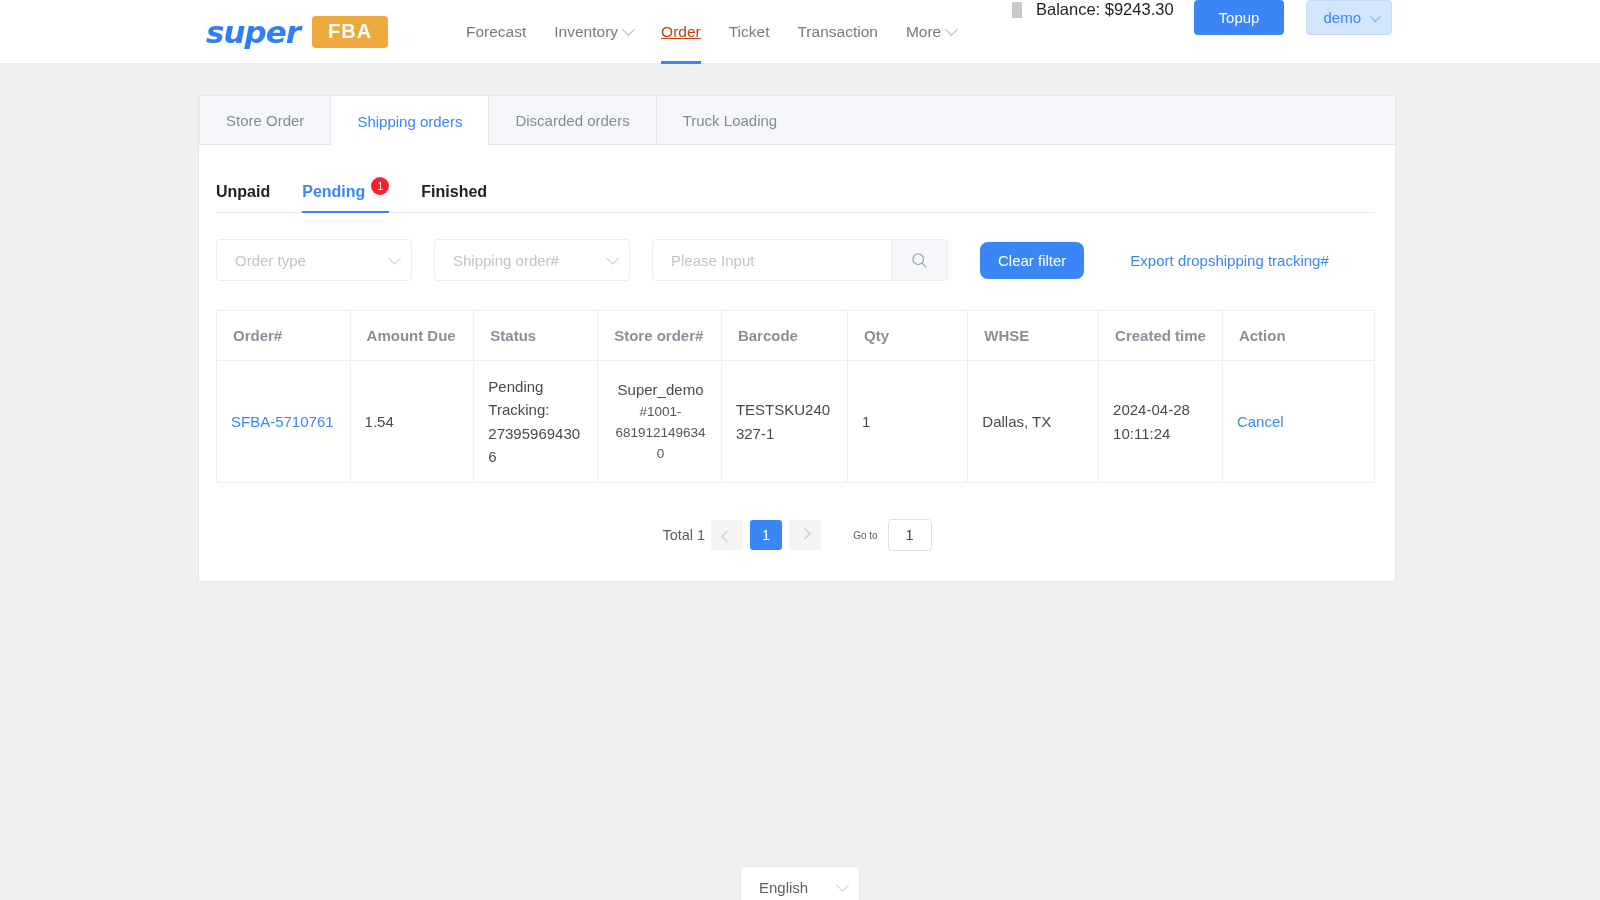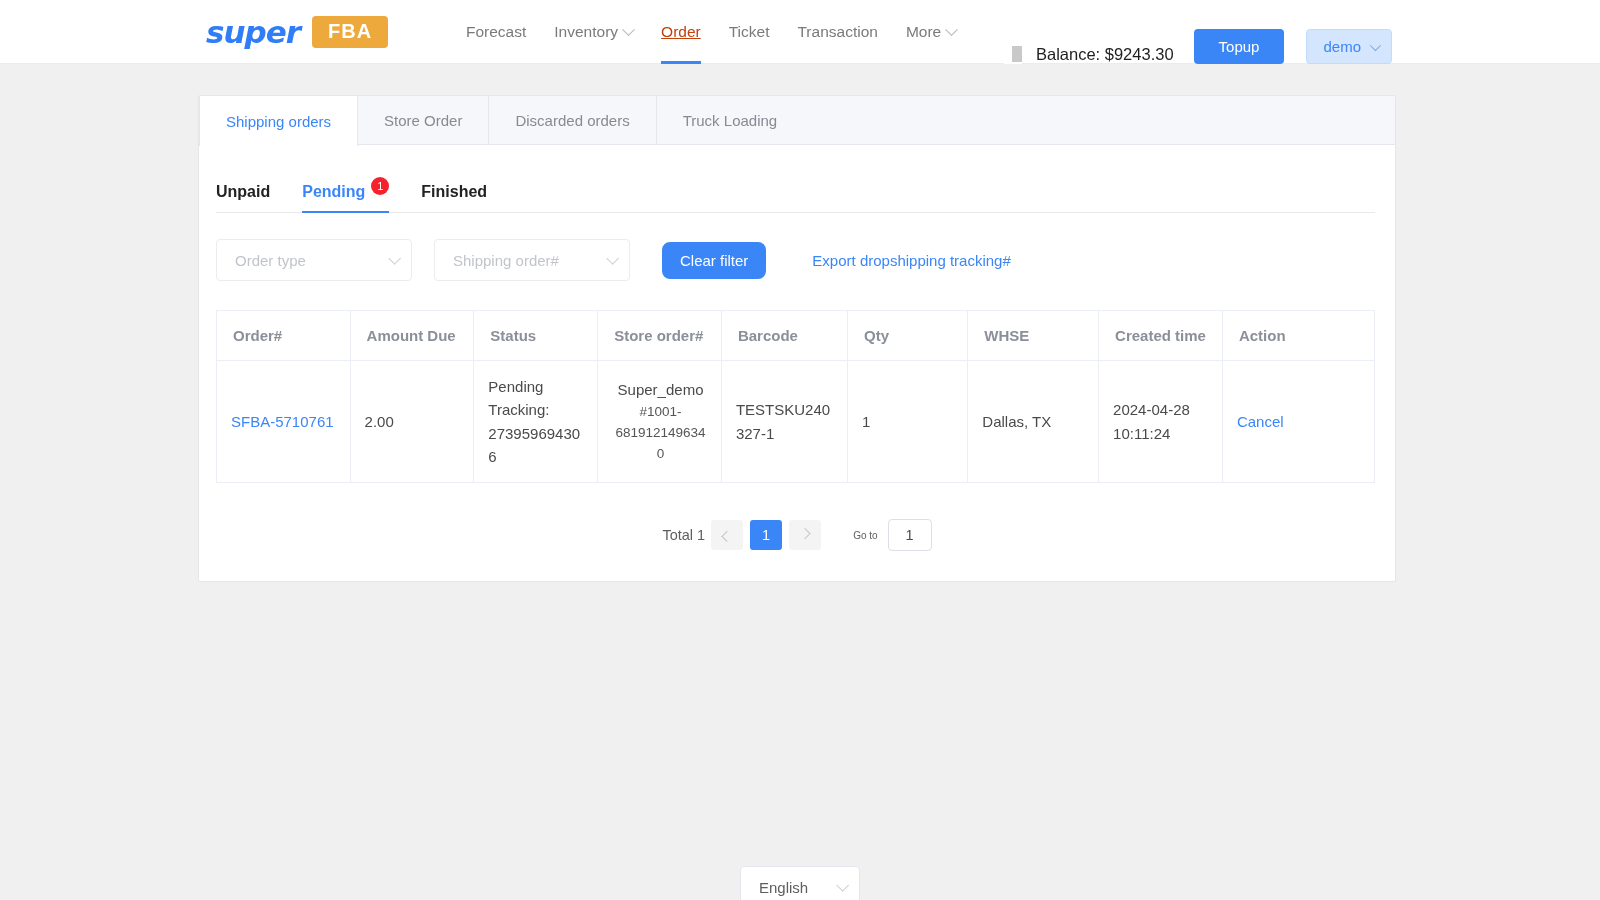--- a/index.html
+++ b/index.html
@@ -62,21 +62,21 @@
   .caret {
     display: inline-block;
     width: 9px; height: 9px;
     border-right: 1.4px solid #b9b9b9;
     border-bottom: 1.4px solid #b9b9b9;
     transform: rotate(45deg) translate(-2px,-2px);
   }
 
   .header-right {
     position: absolute; right: 208px; top: 0;
-    height: 64px; display: flex; align-items: flex-end; gap: 0;
+    height: 64px; display: flex; align-items: flex-start; gap: 0;
   }
   .img-placeholder {
     width: 18px; height: 20px;
     background: #ffffff;
     border: 0;
     position: relative;
     margin-right: 14px;
   }
   .img-placeholder::after {
     content:"";
@@ -345,25 +345,25 @@
     <div class="btn-demo">
       <span>demo</span>
       <span class="caret-blue"></span>
     </div>
   </div>
 </div>
 
 <div class="card">
 
   <div class="tabbar">
+    <div class="tab">
+      <span>Store Order</span>
+    </div>
     <div class="tab active">
       <span>Shipping orders</span>
-    </div>
-    <div class="tab">
-      <span>Store Order</span>
     </div>
     <div class="tab">
       <span>Discarded orders</span>
     </div>
     <div class="tab plain">
       <span>Truck Loading</span>
     </div>
   </div>
 
   <div class="subtabs">
@@ -380,20 +380,29 @@
   </div>
 
   <div class="filters">
     <div class="select-box">
       <span>Order type</span>
       <span class="caret-light"></span>
     </div>
     <div class="select-box">
       <span>Shipping order#</span>
       <span class="caret-light"></span>
+    </div>
+    <div class="search-group">
+      <input class="search-input" type="text" placeholder="Please Input" style="">
+      <button class="search-btn">
+        <svg width="17" height="17" viewBox="0 0 20 20">
+          <circle cx="8.5" cy="8.5" r="6.2" fill="none" stroke="#9aa0aa" stroke-width="1.4"></circle>
+          <line x1="13" y1="13" x2="18" y2="18" stroke="#9aa0aa" stroke-width="1.4"></line>
+        </svg>
+      </button>
     </div>
     <button class="btn-clear">Clear filter</button>
     <span class="link-export">Export dropshipping tracking#</span>
   </div>
 
   <div class="table-wrap">
     <table>
       <colgroup>
         <col style="width:11.5%">
           <col style="width:10.7%">
@@ -416,21 +425,21 @@
           <th>WHSE</th>
           <th>Created time</th>
           <th>Action</th>
         </tr>
       </thead>
       <tbody>
         <tr>
           <td>
             <span class="cell-link">SFBA-5710761</span>
           </td>
-          <td>2.00</td>
+          <td>1.54</td>
           <td>
             <div>Pending</div>
             <div>Tracking: 273959694306</div>
           </td>
           <td class="cell-center">
             <div>Super_demo</div>
             <div class="store-sub">#1001-6819121496340</div>
           </td>
           <td>TESTSKU240327-1</td>
           <td>1</td>

